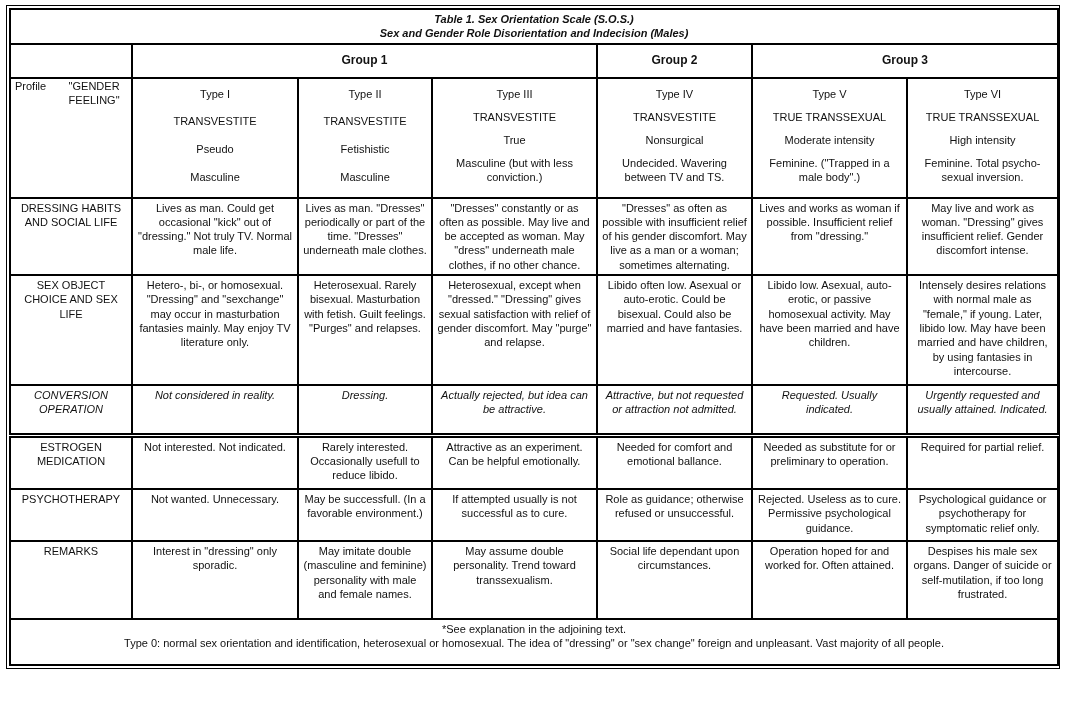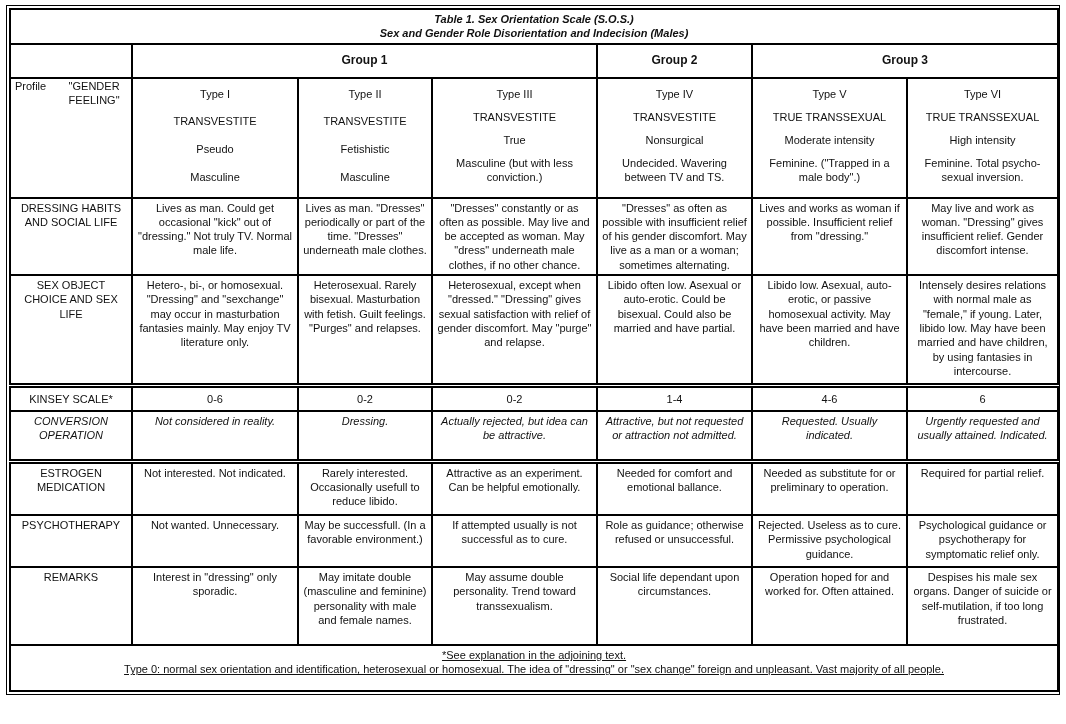--- a/index.html
+++ b/index.html
@@ -74,21 +74,20 @@
   tr.r-estrogen   { height: 54px; padding-left: 12px; }
   tr.r-psycho     { height: 52px; }
   tr.r-remarks    { height: 78px; }
   td.dbl-left { border-left: 5px double #000; }
   td.foot-cell {
     text-align: left;
     padding: 3px 5px;
     font-size: 11px;
     line-height: 1.35;
     height: 40px;
-    text-decoration: underline;
   }
 </style>
 </head>
 <body>
 
 <div class="frame">
   <table class="sos">
     <colgroup>
       <col style="width:122px">
         <col style="width:166px">
@@ -179,34 +178,25 @@
       <td>"Dresses" as often as possible with insufficient relief of his gender discomfort. May live as a man or a woman; sometimes alternating.</td>
       <td>Lives and works as woman if possible. Insufficient relief from "dressing."</td>
       <td>May live and work as woman. "Dressing" gives insufficient relief. Gender discomfort intense.</td>
     </tr>
 
     <tr class="r-sexobject">
       <td>SEX OBJECT CHOICE AND SEX LIFE</td>
       <td>Hetero-, bi-, or homosexual. "Dressing" and "sexchange" may occur in masturbation fantasies mainly. May enjoy TV literature only.</td>
       <td>Heterosexual. Rarely bisexual. Masturbation with fetish. Guilt feelings. "Purges" and relapses.</td>
       <td class="dbl-left">Heterosexual, except when "dressed." "Dressing" gives sexual satisfaction with relief of gender discomfort. May "purge" and relapse.</td>
-      <td>Libido often low. Asexual or auto-erotic. Could be bisexual. Could also be married and have partial.</td>
+      <td>Libido often low. Asexual or auto-erotic. Could be bisexual. Could also be married and have fantasies.</td>
       <td>Libido low. Asexual, auto-erotic, or passive homosexual activity. May have been married and have children.</td>
       <td>Intensely desires relations with normal male as "female," if young. Later, libido low. May have been married and have children, by using fantasies in intercourse.</td>
     </tr>
 
-    <tr class="r-kinsey">
-      <td>KINSEY SCALE*</td>
-      <td>0-6</td>
-      <td>0-2</td>
-      <td class="dbl-left">0-2</td>
-      <td>1-4</td>
-      <td>4-6</td>
-      <td>6</td>
-    </tr>
 
     <tr class="r-conversion">
       <td>CONVERSION OPERATION</td>
       <td>Not considered in reality.</td>
       <td>Dressing.</td>
       <td class="dbl-left">Actually rejected, but idea can be attractive.</td>
       <td>Attractive, but not requested or attraction not admitted.</td>
       <td>Requested. Usually indicated.</td>
       <td>Urgently requested and usually attained. Indicated.</td>
     </tr>

